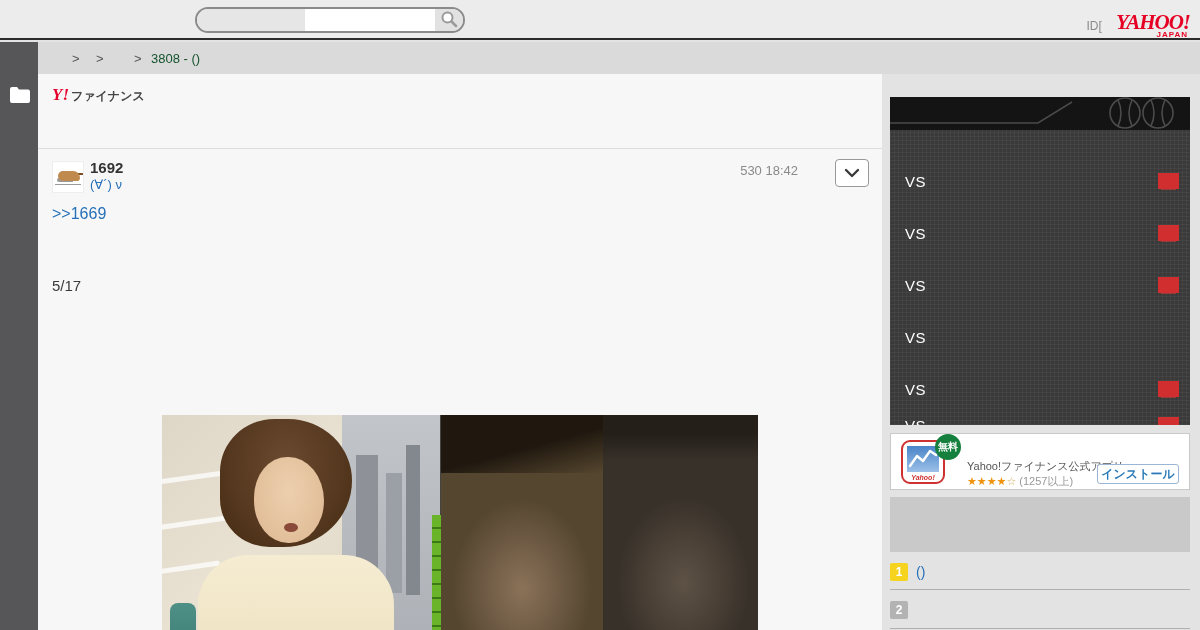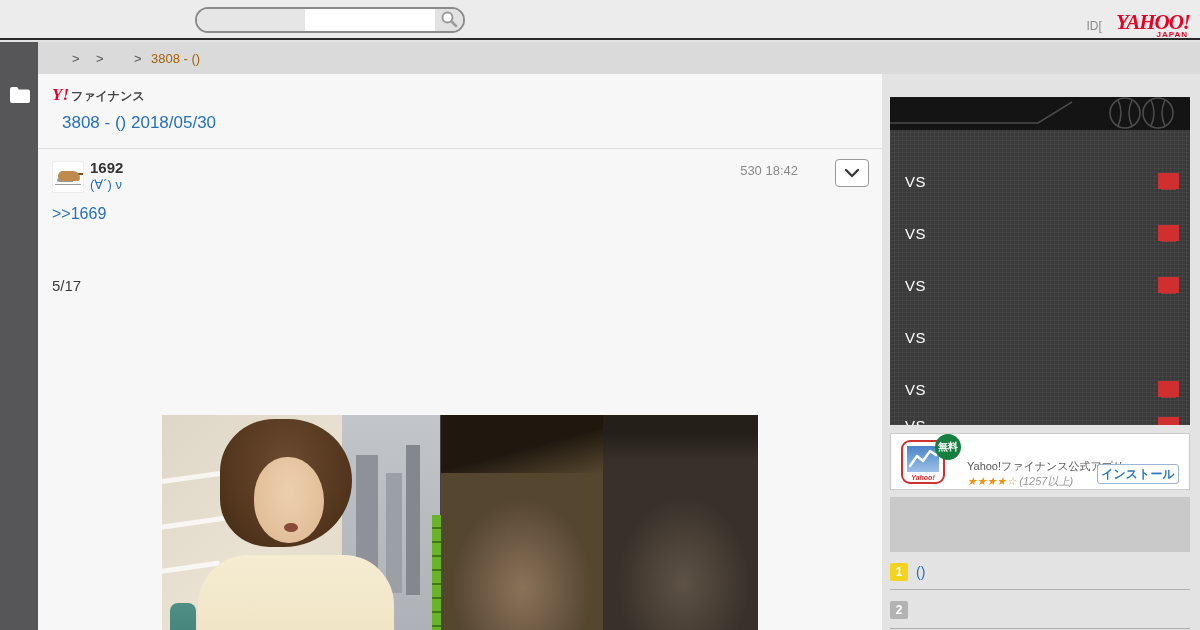--- a/index.html
+++ b/index.html
@@ -44,21 +44,21 @@
     margin-top:-2px; padding-right:2px;
   }
   
   .crumbbar {
     position:absolute; left:38px; top:42px; width:1162px; height:32px;
     background:#dadada; font-size:13px;
   }
   .crumbbar .sep { position:absolute; top:9px; color:#555; }
   .crumbbar .sep1 { left:34px; } .crumbbar .sep2 { left:58px; } .crumbbar .sep3 { left:96px; }
   .crumb-link {
-    position:absolute; left:113px; top:9px; color:#a16207; text-decoration:none; cursor:pointer;
+    position:absolute; left:113px; top:9px; color:#14532d; text-decoration:none; cursor:pointer;
   }
   
   .leftrail {
     position:absolute; left:0; top:42px; width:38px; height:588px; background:#565658;
   }
   .folder-btn {
     position:absolute; left:9px; top:44px; width:22px; height:18px;
     background:transparent; border:none; cursor:pointer;
   }
   
@@ -194,21 +194,21 @@
     position:absolute; left:0; bottom:1px; width:100%; text-align:center;
     font-size:7px; font-weight:bold; color:#cf3030; font-style:italic;
   }
   .ad-free-badge {
     position:absolute; left:44px; top:0px; width:26px; height:26px; border-radius:50%;
     background:#15803d; color:#fff; font-size:10px; font-weight:bold;
     display:flex; align-items:center; justify-content:center;
   }
   .ad-title { position:absolute; left:76px; top:6px; font-size:14px; font-weight:bold; color:#222; }
   .ad-subtitle { position:absolute; left:76px; top:25px; font-size:11px; color:#555; }
-  .ad-stars { position:absolute; left:76px; top:40px; font-size:11px;font-style:italic; }
+  .ad-stars { position:absolute; left:76px; top:40px; font-size:11px; }
   .ad-stars .full { color:#ef940f; }
   .ad-stars .empty { color:#d9b36a; }
   .ad-stars .count { color:#999; margin-left:3px; }
   .ad-install {
     position:absolute; right:10px; top:30px; width:82px; height:20px;
     background:#fff; border:1px solid #9bb6d4; border-radius:3px;
     color:#2a7ab9; font-size:12px; font-weight:bold; cursor:pointer;
     font-family:"Liberation Sans", sans-serif;
   }
   
@@ -264,21 +264,20 @@
     <svg width="22" height="18" viewBox="0 0 22 18">
       <path d="M1 3 Q1 1 3 1 L8 1 L10 3.5 L19 3.5 Q21 3.5 21 5.5 L21 15 Q21 17 19 17 L3 17 Q1 17 1 15 Z" fill="#ffffff"></path>
     </svg>
   </button>
 </div>
 
 <div class="content">
   <div class="brand">
     <span class="y">Y!</span><span class="txt">ファイナンス</span>
   </div>
-  <h1 class="page-title">3808 - () 2018/05/30</h1>
   <div class="divider"></div>
 
   <div class="avatar">
     <div class="blob"></div>
     <div class="line"></div>
   </div>
   <div class="author-id">1692</div>
   <a class="author-kao">(∀´) ν</a>
   <div class="post-meta">530 18:42</div>
   <button class="collapse-btn">

